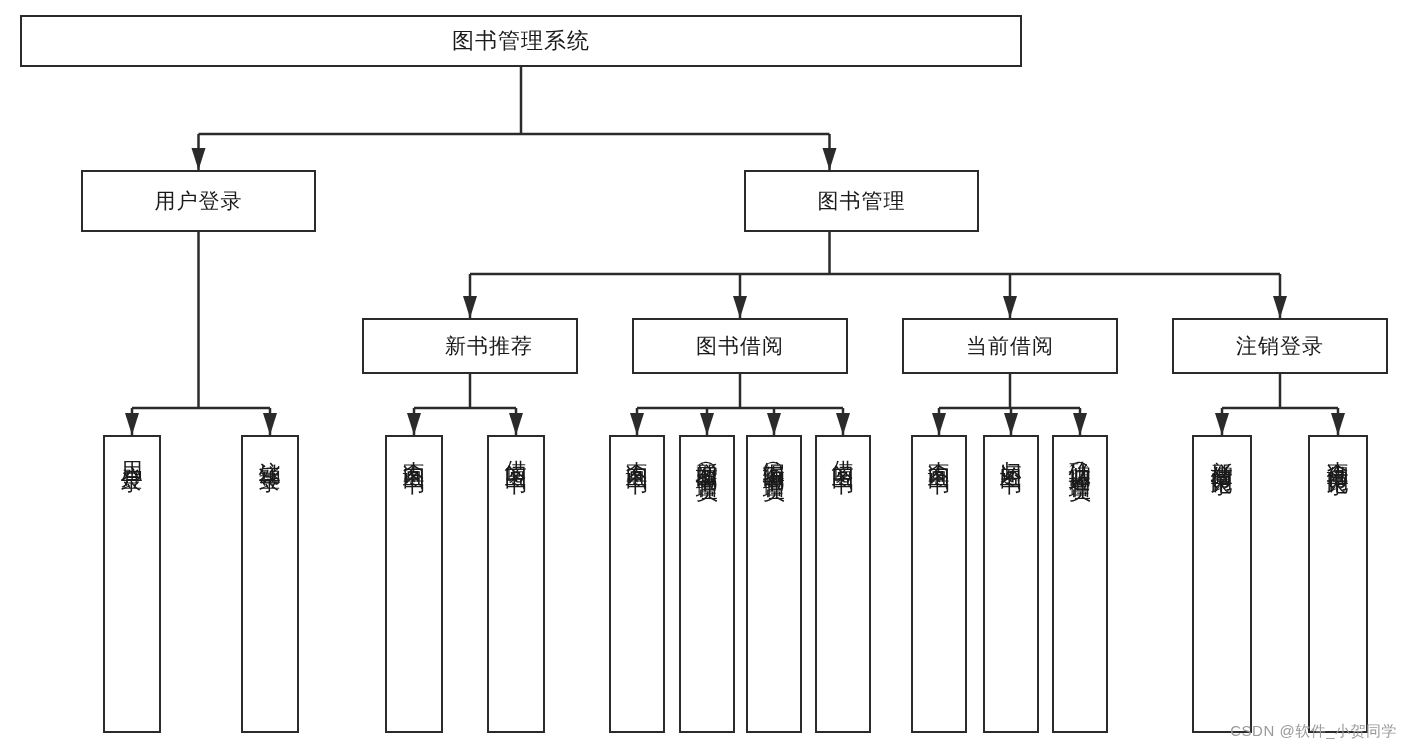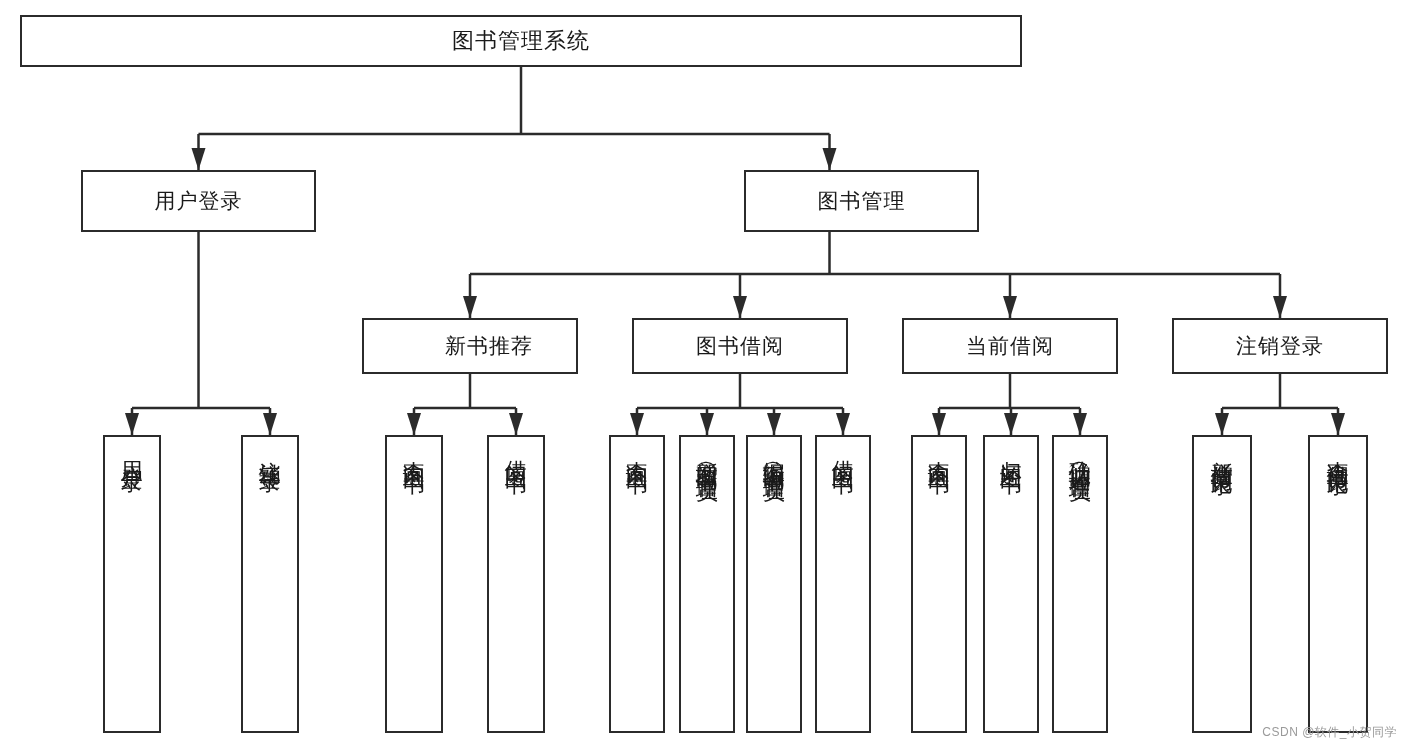--- a/index.html
+++ b/index.html
@@ -61,21 +61,21 @@
   .node.leaf-mid .node-label {
     letter-spacing: 3px;
   }
   .node.root .node-label {
     font-size: 22px;
   }
   .watermark {
     position: absolute;
     right: 8px;
     bottom: 6px;
-    font-size: 12px;
+    font-size: 15px;
     color: #9a9a9a;
     letter-spacing: 0.5px;
     z-index: 5;
     white-space: nowrap;
   }
 </style>
 </head>
 <body>
 
 <div id="canvas">

